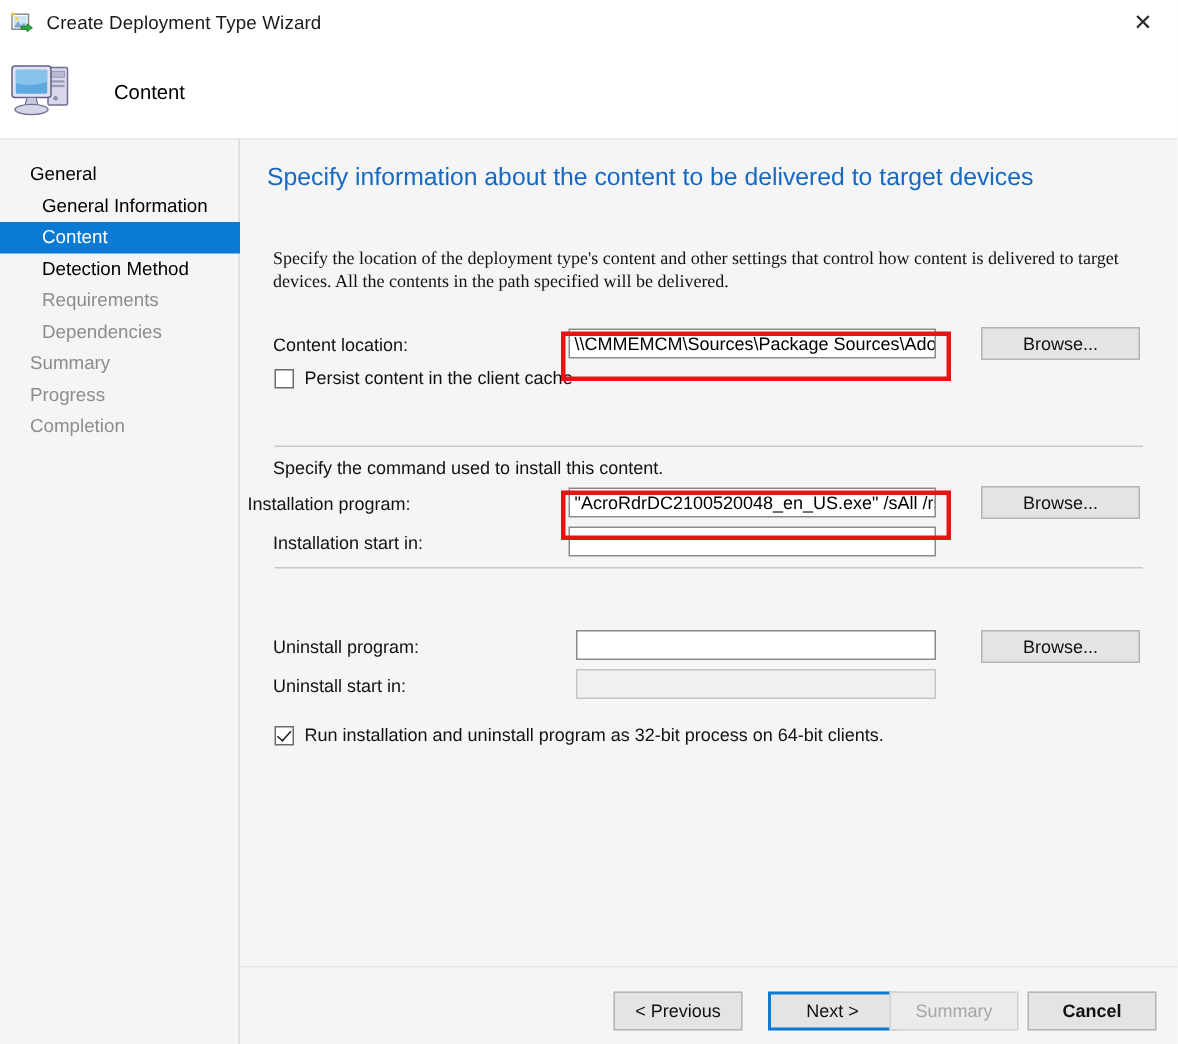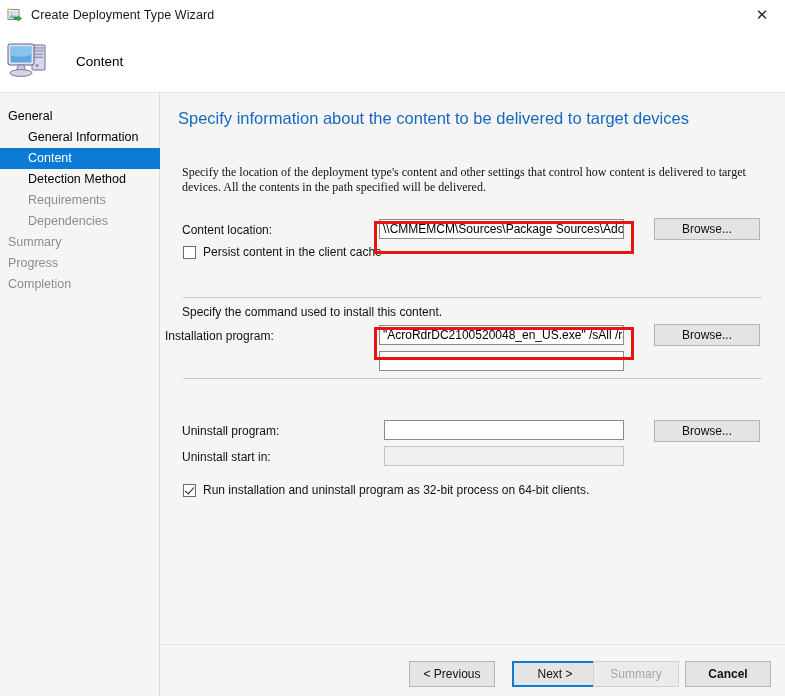--- a/index.html
+++ b/index.html
@@ -83,21 +83,21 @@
     border-top: 1px solid #e6e6e6;
     border-right: 1px solid #dcdcdc;
     box-sizing: border-box;
     padding-top: 13px;
   }
   .nav-item {
     height: 21px;
     line-height: 21px;
     font-size: 12.5px;
     color: #000000;
-    padding-left: 8px;
+    padding-left: 20px;
     white-space: nowrap;
     cursor: default;
   }
   .nav-item.sub {
     padding-left: 28px;
   }
   .nav-item.disabled {
     color: #8d8d8d;
   }
   .nav-item.selected {
@@ -330,20 +330,23 @@
   <div class="separator" style="left:23px; top:204px; width:579px;"></div>
 
   <div class="note-text" style="left:22px; top:212px;">Specify the command used to install this content.</div>
 
   <div class="form-row" style="left:5px; top:232px;">
     <span class="field-label">Installation program:</span>
   </div>
   <div class="text-input" style="left:219px; top:232px; width:245px;">"AcroRdrDC2100520048_en_US.exe" /sAll /rs</div>
   <div class="btn-browse" style="left:494px; top:231px;">Browse...</div>
 
+  <div class="form-row" style="left:22px; top:258px;">
+    <span class="field-label">Installation start in:</span>
+  </div>
   <div class="text-input" style="left:219px; top:258px; width:245px;"></div>
 
   <div class="separator" style="left:23px; top:285px; width:579px;"></div>
 
 
   <div class="form-row" style="left:22px; top:327px;">
     <span class="field-label">Uninstall program:</span>
   </div>
   <div class="text-input" style="left:224px; top:327px; width:240px;"></div>
   <div class="btn-browse" style="left:494px; top:327px;">Browse...</div>

